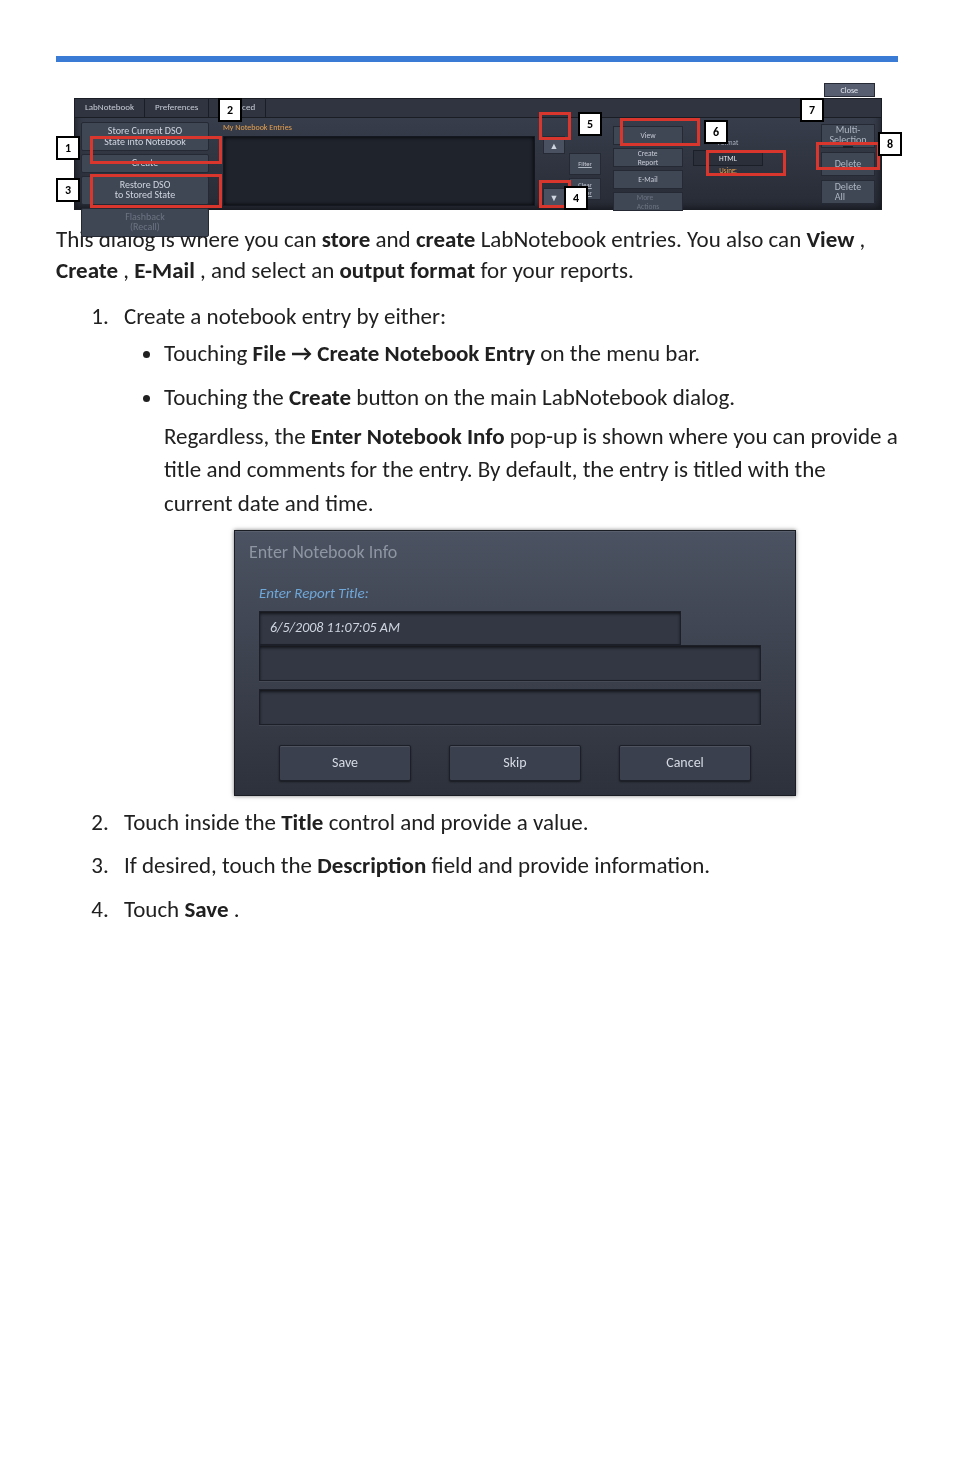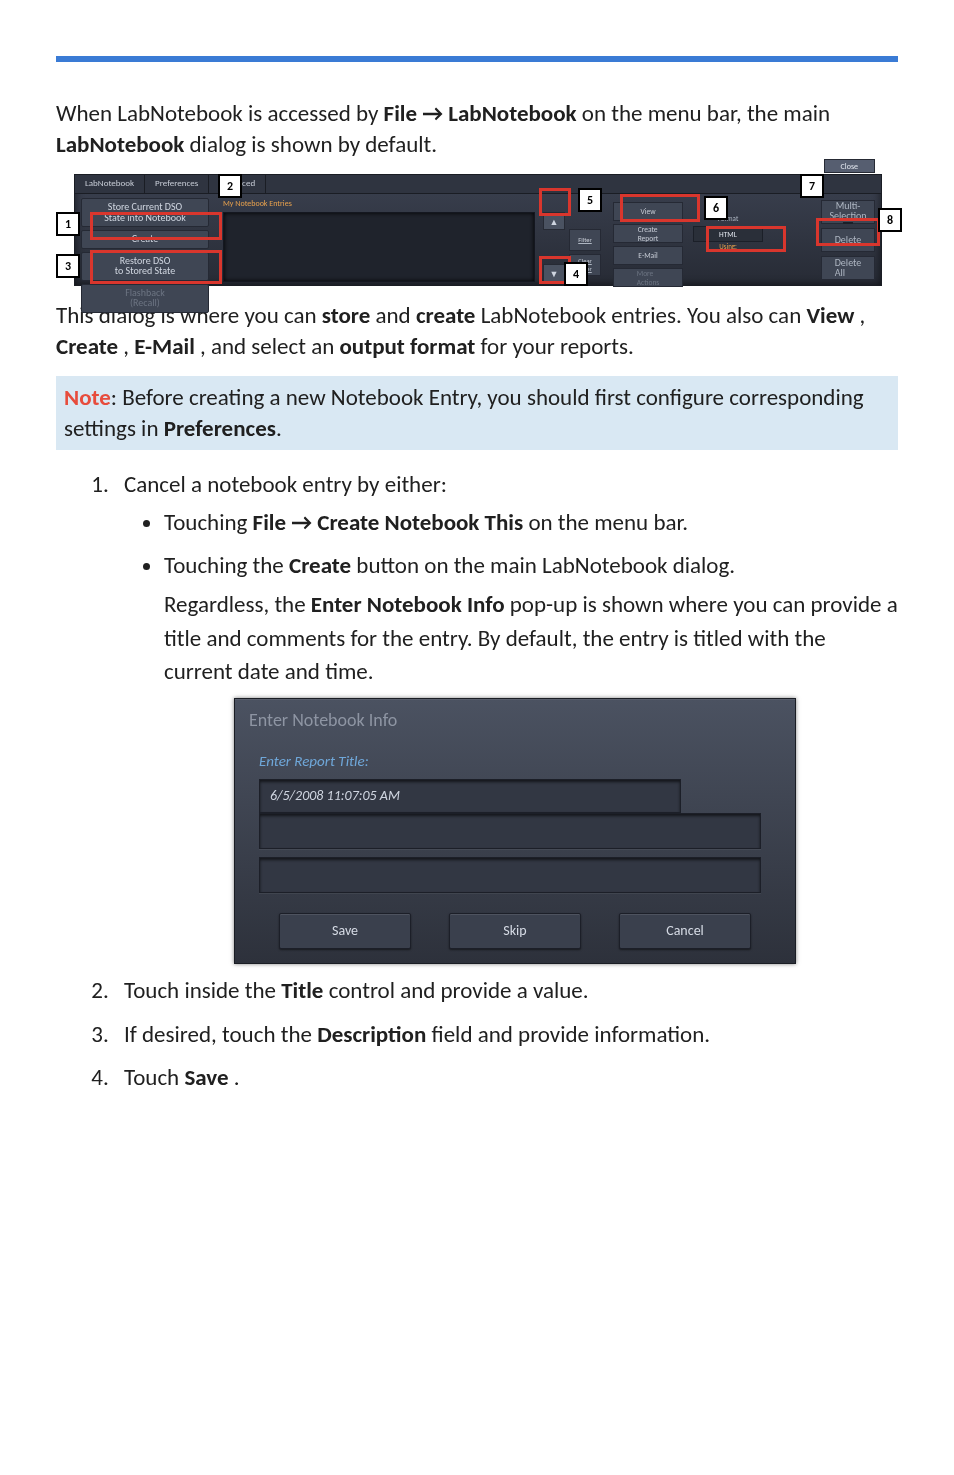--- a/index.html
+++ b/index.html
@@ -268,27 +268,20 @@
     display:flex; align-items:center; justify-content:center;
     border-radius: 2px;
   }
 </style>
 </head>
 <body>
 
 <div class="page">
   <div class="top-rule"></div>
 
-  <p class="bodytext">
-    <span>When LabNotebook is accessed by </span>
-    <b>File → LabNotebook</b>
-    <span> on the menu bar, the main </span>
-    <b>LabNotebook</b>
-    <span> dialog is shown by default.</span>
-  </p>
 
   <div class="dialog1-wrap">
     <div class="dialog1">
       <div class="d1-tabs">
         <div class="d1-tab">LabNotebook</div>
         <div class="d1-tab">Preferences</div>
         <div class="d1-tab">Advanced</div>
       </div>
       <div class="d1-close">Close</div>
       <div class="d1-body">
@@ -370,31 +363,28 @@
     <b>View</b>
     <span>, </span>
     <b>Create</b>
     <span>, </span>
     <b>E-Mail</b>
     <span>, and select an </span>
     <b>output format</b>
     <span> for your reports.</span>
   </p>
 
-  <div class="note-box">
-    <span class="note-label">Note</span><span>: Before creating a new Notebook Entry, you should first configure corresponding settings in </span><b>Preferences</b><span>.</span>
-  </div>
 
   <ol class="steps">
     <li>
-      <span>Cancel a notebook entry by either:</span>
+      <span>Create a notebook entry by either:</span>
       <ul class="bullets">
         <li>
           <span>Touching </span>
-          <b>File → Create Notebook This</b>
+          <b>File → Create Notebook Entry</b>
           <span> on the menu bar.</span>
         </li>
         <li>
           <span>Touching the </span>
           <b>Create</b>
           <span> button on the main LabNotebook dialog.</span>
           <div class="after-bullets" style="margin-left:0; margin-top:6px;">
             <span>Regardless, the  </span>
             <b>Enter Notebook Info</b>
             <span> pop-up is shown where you can provide a title and comments for the entry. By default, the entry is titled with the current date and time.</span>

